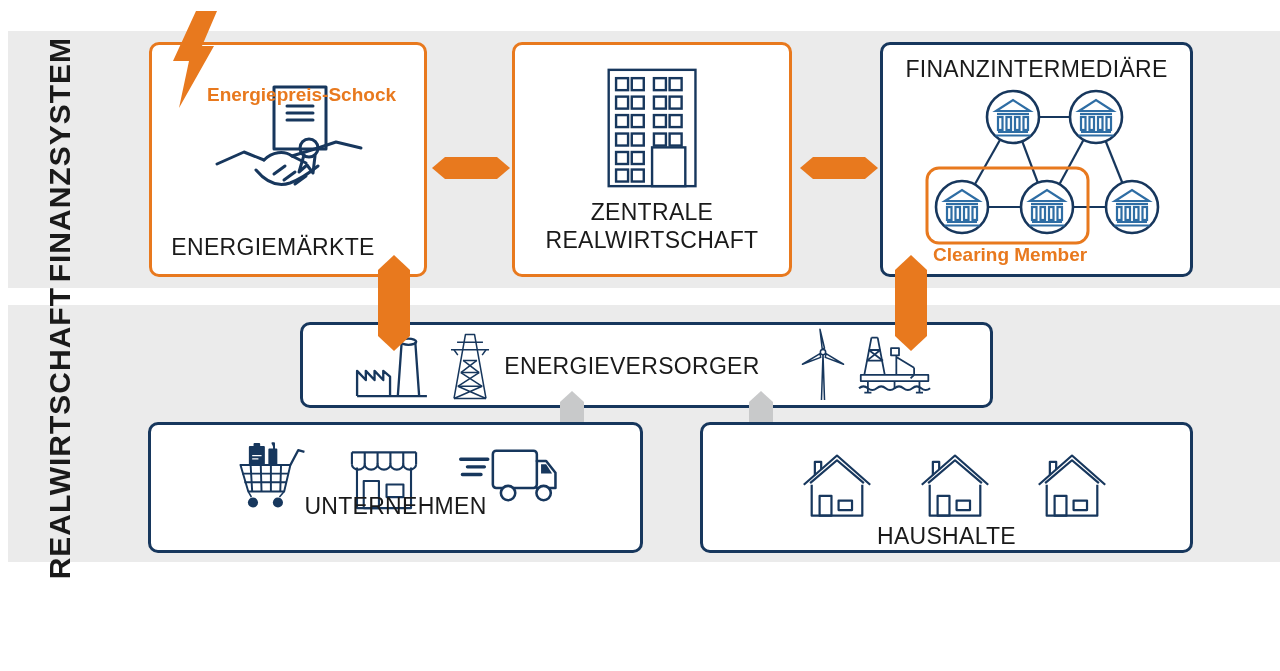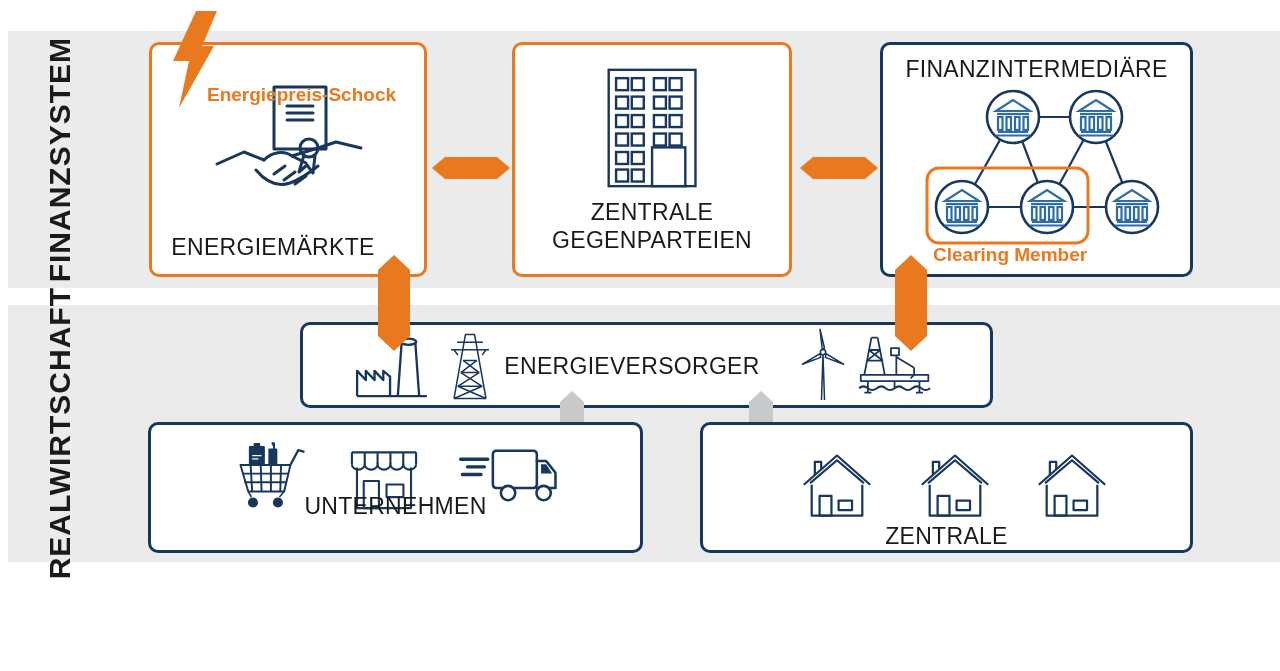--- a/index.html
+++ b/index.html
@@ -91,21 +91,21 @@
       <rect x="51" y="71" width="13" height="13"></rect>
         <rect x="68" y="71" width="13" height="13"></rect>
       <rect x="10" y="91" width="13" height="13"></rect>
         <rect x="27" y="91" width="13" height="13"></rect>
       <rect x="10" y="110" width="13" height="13"></rect>
         <rect x="27" y="110" width="13" height="13"></rect>
       <rect x="49" y="86" width="36" height="42" fill="#fff"></rect>
     </g>
   </svg>
 
-  <div class="caps" style="left:532px;top:198px;width:240px;">ZENTRALE GEGENPARTEIEN</div>
+  <div class="caps" style="left:532px;top:198px;width:240px;">ZENTRALE REALWIRTSCHAFT</div>
 
   <div class="box b-navy" style="left:880px;top:42px;width:313px;height:235px;"></div>
 
   <div class="caps" style="left:880px;top:55px;width:313px;">FINANZINTERMEDIÄRE</div>
 
   <svg class="abs" style="left:880px;top:80px;" width="313" height="197" viewBox="0 0 313 197">
     <defs>
       <g id="bank-glyph" stroke="#2E6DA4" stroke-width="2.2" fill="none">
         <path d="M-17,-6 L0,-17 L17,-6 Z"></path>
         <path d="M-16,-3 H16"></path>
@@ -275,15 +275,15 @@
     <g stroke="#17375D" stroke-width="2.8" fill="none" stroke-linejoin="round">
       <path d="M17,32 V15 H25 V25"></path>
       <path d="M3,44 L45,7 L87,44"></path>
       <path d="M11,42 L45,13 L79,42"></path>
       <path d="M13,44 V83 H77 V44"></path>
       <rect x="23" y="58" width="15" height="25"></rect>
       <rect x="47" y="64" width="17" height="12"></rect>
     </g>
   </svg>
 
-  <div class="caps" style="left:700px;top:522px;width:493px;">ZENTRALE</div>
+  <div class="caps" style="left:700px;top:522px;width:493px;">HAUSHALTE</div>
 
 </div>
 
 </body></html>

